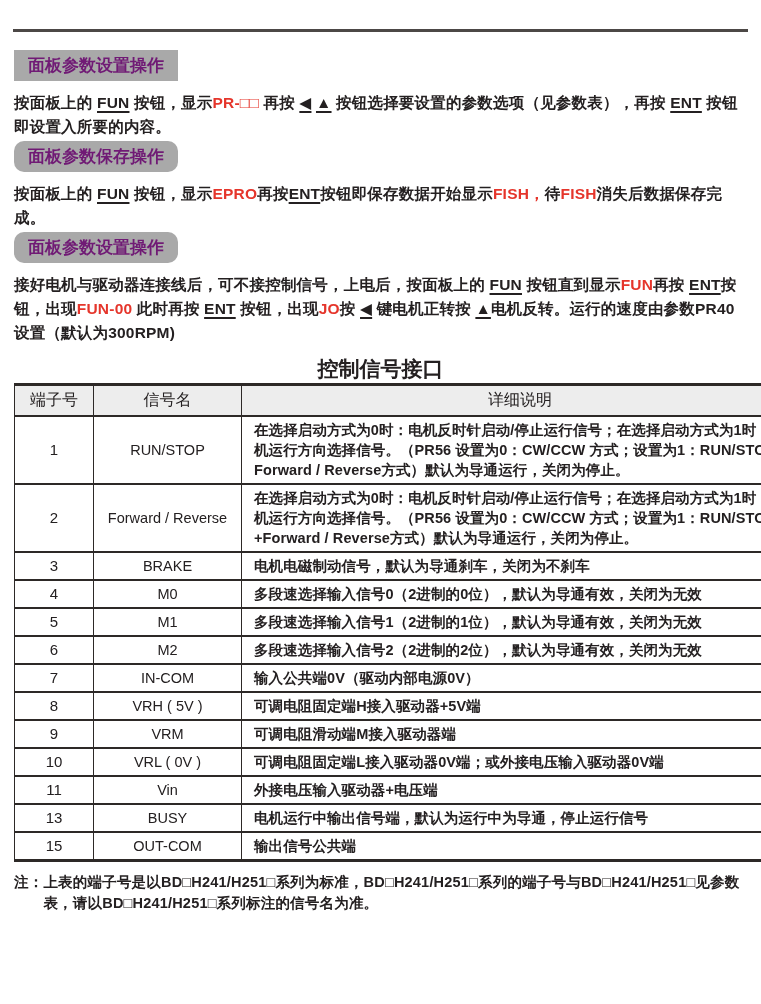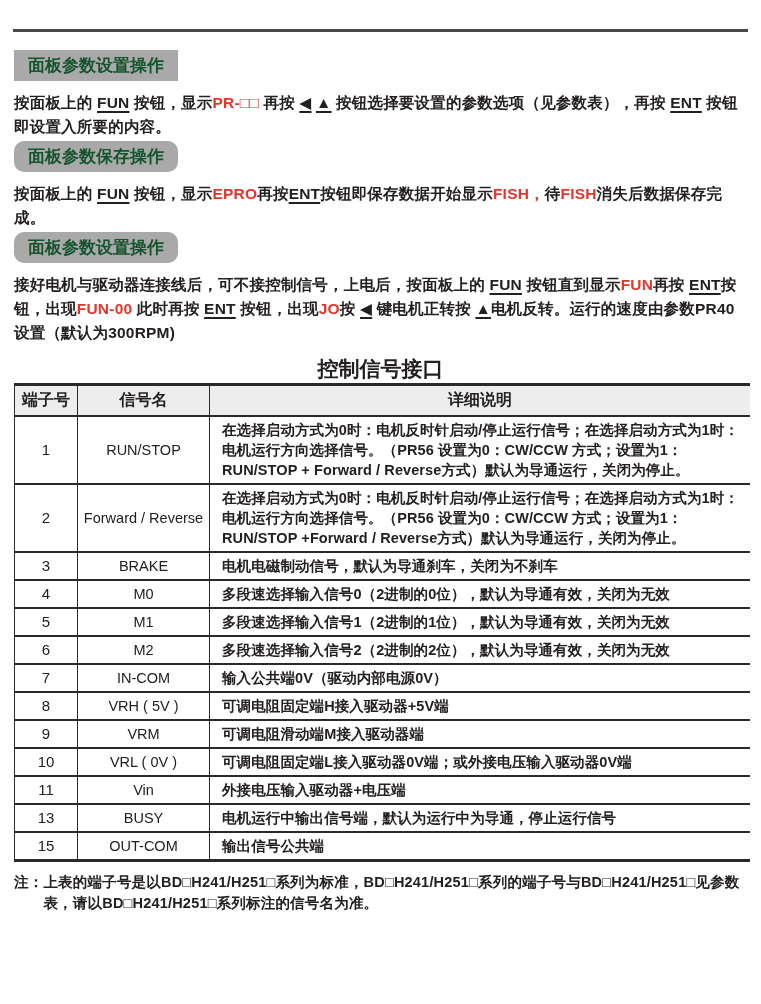--- a/index.html
+++ b/index.html
@@ -9,21 +9,21 @@
     font-family:"Liberation Sans","DejaVu Sans",sans-serif;
     color:#242021;
     overflow:hidden;
     -webkit-font-smoothing:antialiased;
   }
   .rule{height:3px;background:#4c4846;margin:29px 13px 0 13px;}
   .page{padding:0 14px;}
   .sec .badge{
     display:inline-block;
     background:var(--badge,#a9a9a9);
-    color:#14532d;
+    color:#701a75;
     font-weight:700;
     font-size:17px;
     line-height:1;
     padding:7px 14px;
     margin-top:18px;
   }
   .sec + .sec .badge{margin-top:2px;border-radius:10px;}
   .para{
     margin:10px 0 0 0;
     width:726px;
@@ -45,22 +45,22 @@
   table{
     border-collapse:collapse;
     width:733px;
     margin-top:8px;
     border-top:3px solid var(--border,#2d2927);
     border-bottom:3px solid var(--border,#2d2927);
     table-layout:fixed;
   }
   thead th{
     background:var(--hdr,#ededed);
-    font-size:16px;font-weight:700;
-    padding:4px 0;
+    font-size:16px;font-weight:400;
+    padding:4px 8px;
     border-bottom:2.5px solid var(--border,#2d2927);
   }
   tbody tr{border-top:2px solid var(--border,#2d2927);}
   tbody tr:first-child{border-top:none;}
   td,th{vertical-align:middle;}
   .c1{width:62px;border-right:1.5px solid var(--border,#2d2927);border-left:1.5px solid var(--border,#2d2927);}
   .c2{width:131px;border-right:1.5px solid var(--border,#2d2927);}
   .c3{width:540px;}
   td.c1{
     text-align:center;font-size:15px;font-weight:400;

